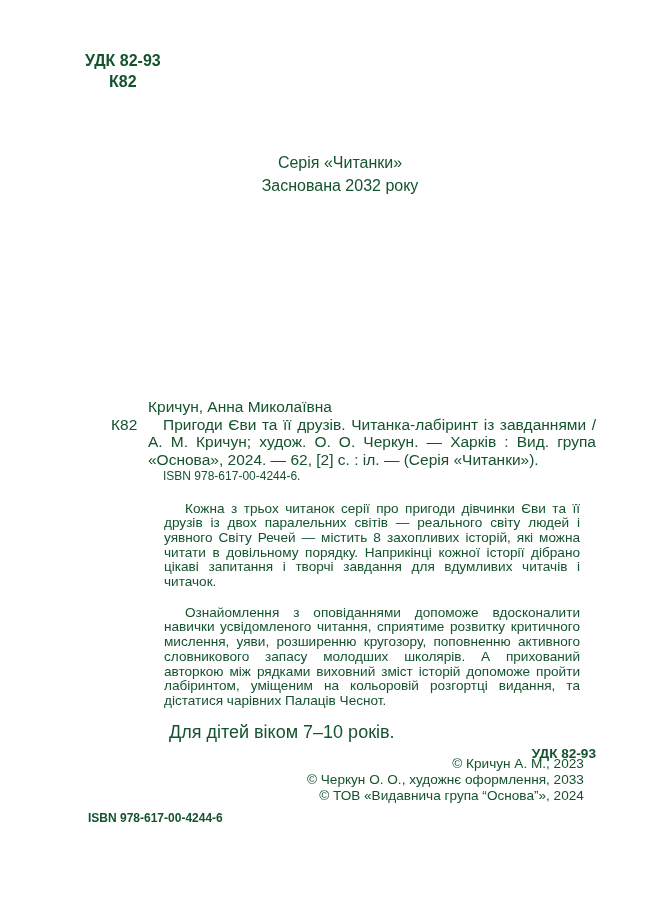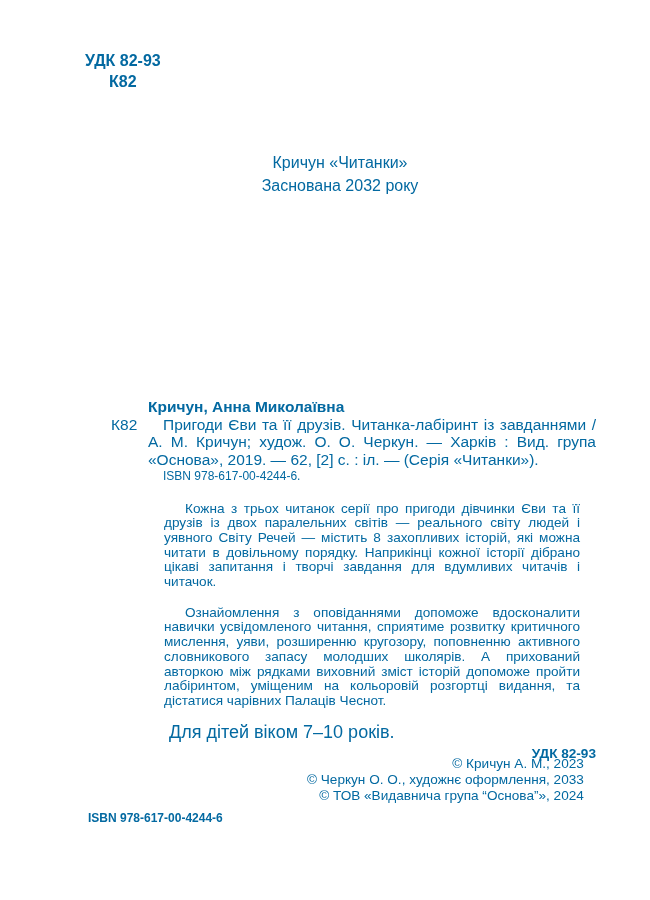--- a/index.html
+++ b/index.html
@@ -5,21 +5,21 @@
   html, body {
     margin: 0;
     padding: 0;
     background: #ffffff;
   }
   .page {
     position: relative;
     width: 650px;
     height: 900px;
     background: #ffffff;
-    color: #0369a1;
+    color: #14532d;
     font-family: "Liberation Sans", sans-serif;
     overflow: hidden;
   }
 
   
   .udk-top {
     position: absolute;
     left: 85px;
     top: 50px;
     text-align: center;
@@ -41,21 +41,21 @@
   }
 
   
   .card {
     position: absolute;
     left: 148px;
     top: 398px;
     width: 448px;
   }
   .card .author-heading {
-    font-weight: bold;
+    font-weight: normal;
     font-size: 15.5px;
     line-height: 17.5px;
   }
   .card .biblio {
     position: relative;
     font-size: 15.5px;
     line-height: 17.5px;
     text-align: justify;
     text-indent: 15px;
   }
@@ -117,29 +117,29 @@
 <body>
 
 <div class="page">
 
   <div class="udk-top">
     <div>УДК 82-93</div>
     <div>К82</div>
   </div>
 
   <div class="series-block">
-    <div>Кричун «Читанки»</div>
+    <div>Серія «Читанки»</div>
     <div>Заснована 2032 року</div>
   </div>
 
   <div class="card">
     <div class="author-heading">Кричун, Анна Миколаївна</div>
     <div class="biblio">
       <span class="margin-code">К82</span>
-      <span>Пригоди Єви та її друзів. Читанка-лабіринт із завданнями / А. М. Кричун; худож. О. О. Черкун. — Харків : Вид. група «Основа», 2019. — 62, [2] с. : іл. — (Серія «Читанки»).</span>
+      <span>Пригоди Єви та її друзів. Читанка-лабіринт із завданнями / А. М. Кричун; худож. О. О. Черкун. — Харків : Вид. група «Основа», 2024. — 62, [2] с. : іл. — (Серія «Читанки»).</span>
     </div>
     <div class="isbn-note">ISBN 978-617-00-4244-6.</div>
     <p class="annotation">Кожна з трьох читанок серії про пригоди дівчинки Єви та її друзів із двох паралельних світів — реального світу людей і уявного Світу Речей — містить 8 захопливих історій, які можна читати в довільному порядку. Наприкінці кожної історії дібрано цікаві запитання і творчі завдання для вдумливих читачів і читачок.</p>
     <p class="annotation">Ознайомлення з оповіданнями допоможе вдосконалити навички усвідомленого читання, сприятиме розвитку критичного мислення, уяви, розширенню кругозору, поповненню активного словникового запасу молодших школярів. А прихований авторкою між рядками виховний зміст історій допоможе пройти лабіринтом, уміщеним на кольоровій розгортці видання, та дістатися чарівних Палаців Чеснот.</p>
     <div class="age-note">Для дітей віком 7–10 років.</div>
     <div class="udk-bottom">УДК 82-93</div>
   </div>
 
   <div class="isbn-bottom">ISBN 978-617-00-4244-6</div>
 

